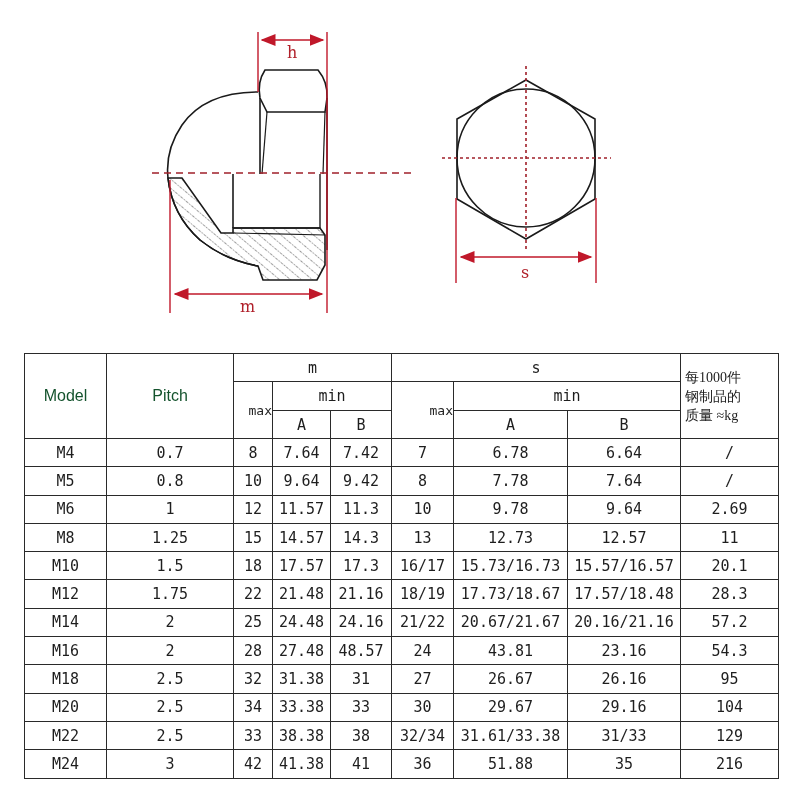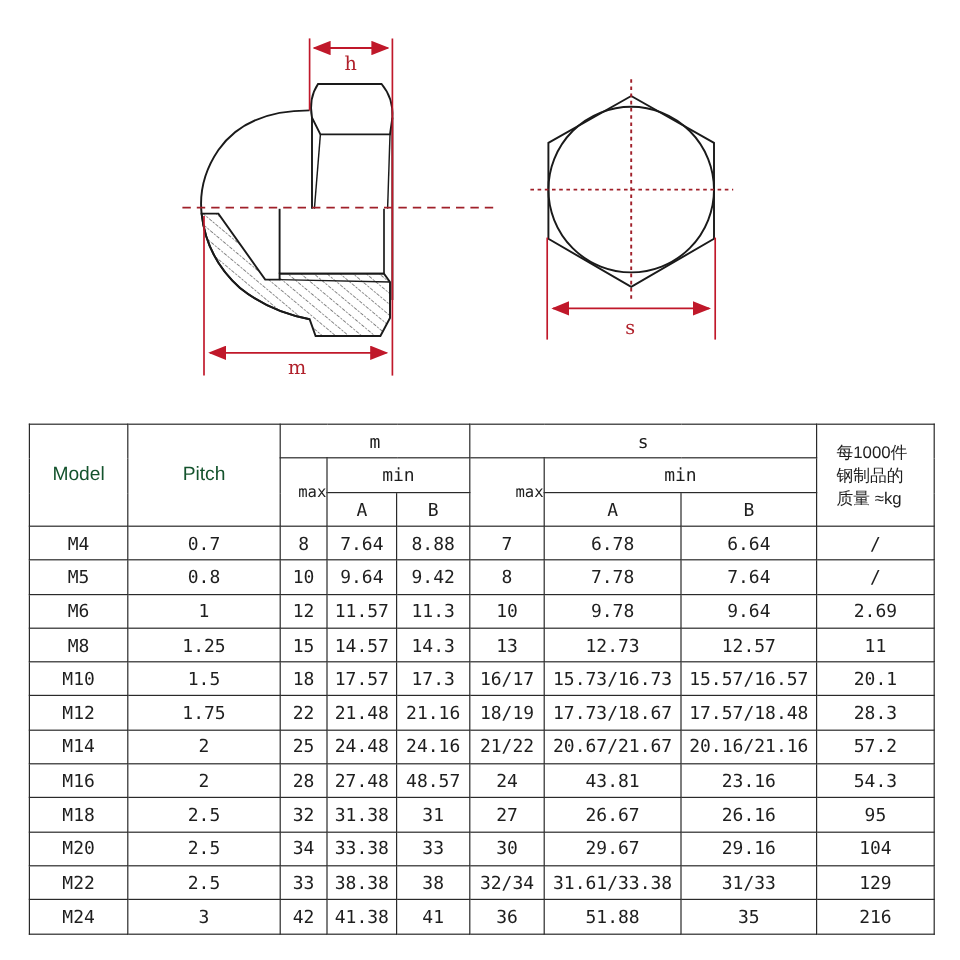--- a/index.html
+++ b/index.html
@@ -16,21 +16,21 @@
     padding: 0; color: #1e1e1e;
     font-family: "DejaVu Sans Mono", "Liberation Mono", monospace;
     font-size: 15px; font-weight: normal;
     white-space: nowrap;
   }
   .spec-table th.sans {
     font-family: "Liberation Sans", sans-serif; font-size: 16px; color: #14532d;
   }
   .spec-table th.small { font-size: 13px; text-align: right; }
   .spec-table th.weight {
-    font-family: Liberation Sans, sans-serif; font-size: 14px; line-height: 19px; text-align: left; padding-left: 16px;
+    font-family: Liberation Serif, serif; font-size: 14px; line-height: 19px; text-align: left; padding-left: 4px;
   }
   .spec-table tr.hdr1 { height: 28px; }
   .spec-table tr.hdr2 { height: 29px; }
   .spec-table tr.hdr3 { height: 28px; }
   .spec-table tbody tr { height: 28.3px; }
   .spec-table td.model { letter-spacing: 0; }
   .dim-label { font-family: "DejaVu Serif", serif; font-size: 16px; fill: #b0202a; }
 </style>
 </head>
 <body>
@@ -126,21 +126,21 @@
       <th>A</th>
       <th>B</th>
     </tr>
   </thead>
   <tbody>
     <tr>
       <td class="model">M4</td>
       <td>0.7</td>
       <td>8</td>
       <td>7.64</td>
-      <td>8.88</td>
+      <td>7.42</td>
       <td>7</td>
       <td>6.78</td>
       <td>6.64</td>
       <td>/</td>
     </tr>
     <tr>
       <td class="model">M5</td>
       <td>0.8</td>
       <td>10</td>
       <td>9.64</td>

